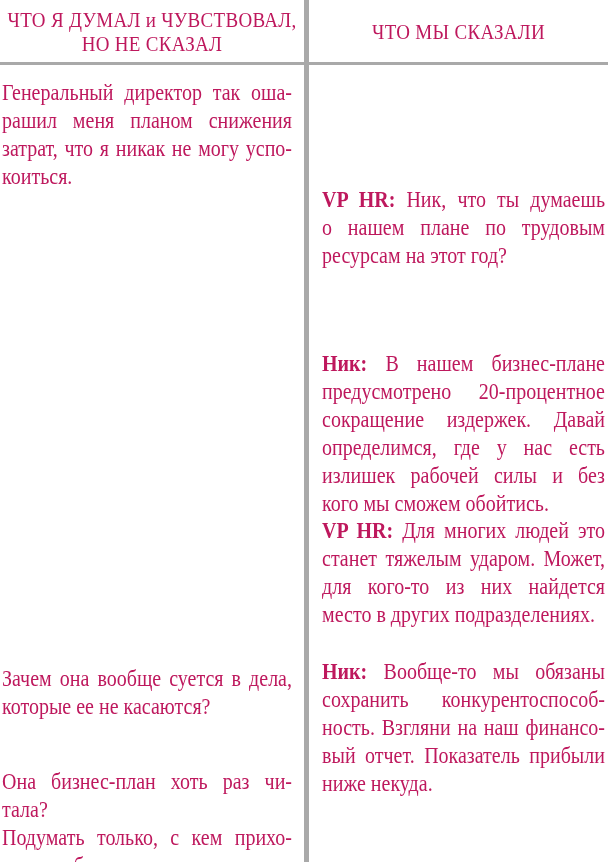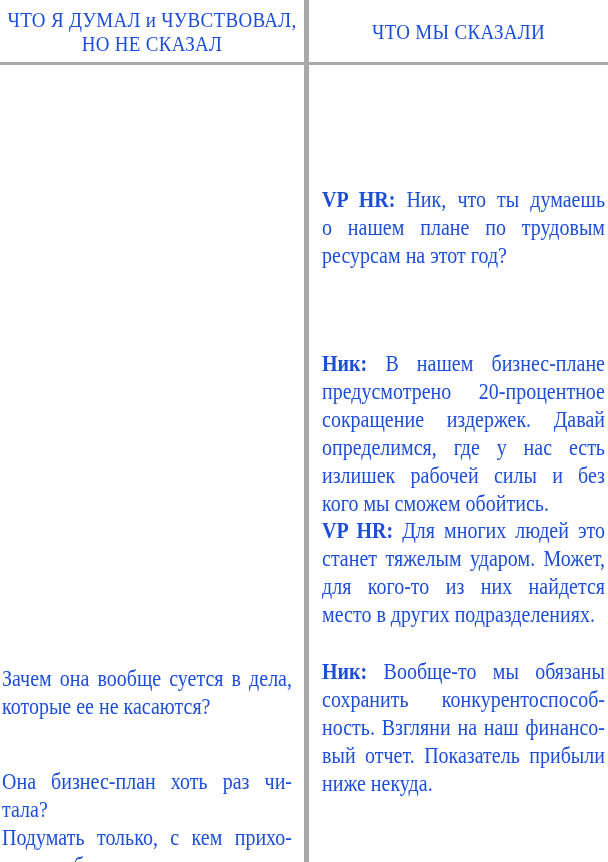--- a/index.html
+++ b/index.html
@@ -1,21 +1,21 @@
 <!DOCTYPE html>
 <html><head>
 <meta charset="utf-8">
 <style>
   html, body { margin: 0; padding: 0; background: #ffffff; }
   .page {
     position: relative;
     width: 608px;
     height: 862px;
     background: #ffffff;
-    color: #1d4ed8;
+    color: #be185d;
     font-family: "Liberation Serif", "DejaVu Serif", serif;
     overflow: hidden;
   }
   .vrule {
     position: absolute;
     left: 304px; top: 0;
     width: 5px; height: 862px;
     background: #a9a9a9;
   }
   .hrule {
@@ -83,20 +83,26 @@
   <div class="hdr hdr-left">
     <div class="hln">ЧТО Я ДУМАЛ и ЧУВСТВОВАЛ,</div>
     <div class="hln">НО НЕ СКАЗАЛ</div>
   </div>
 
   <div class="hdr hdr-right">
     <div class="hln">ЧТО МЫ СКАЗАЛИ</div>
   </div>
 
   <div class="col col-left">
+    <div class="para p-l1">
+        <div class="ln j">Генеральный директор так оша-</div>
+        <div class="ln j">рашил меня планом снижения</div>
+        <div class="ln j">затрат, что я никак не могу успо-</div>
+        <div class="ln">коиться.</div>
+      </div>
     <div class="para p-l4">
         <div class="ln j">Зачем она вообще суется в дела,</div>
         <div class="ln">которые ее не касаются?</div>
       </div>
     <div class="para p-l5">
         <div class="ln j">Она бизнес-план хоть раз чи-</div>
         <div class="ln">тала?</div>
       </div>
     <div class="para p-l6">
         <div class="ln j">Подумать только, с кем прихо-</div>

